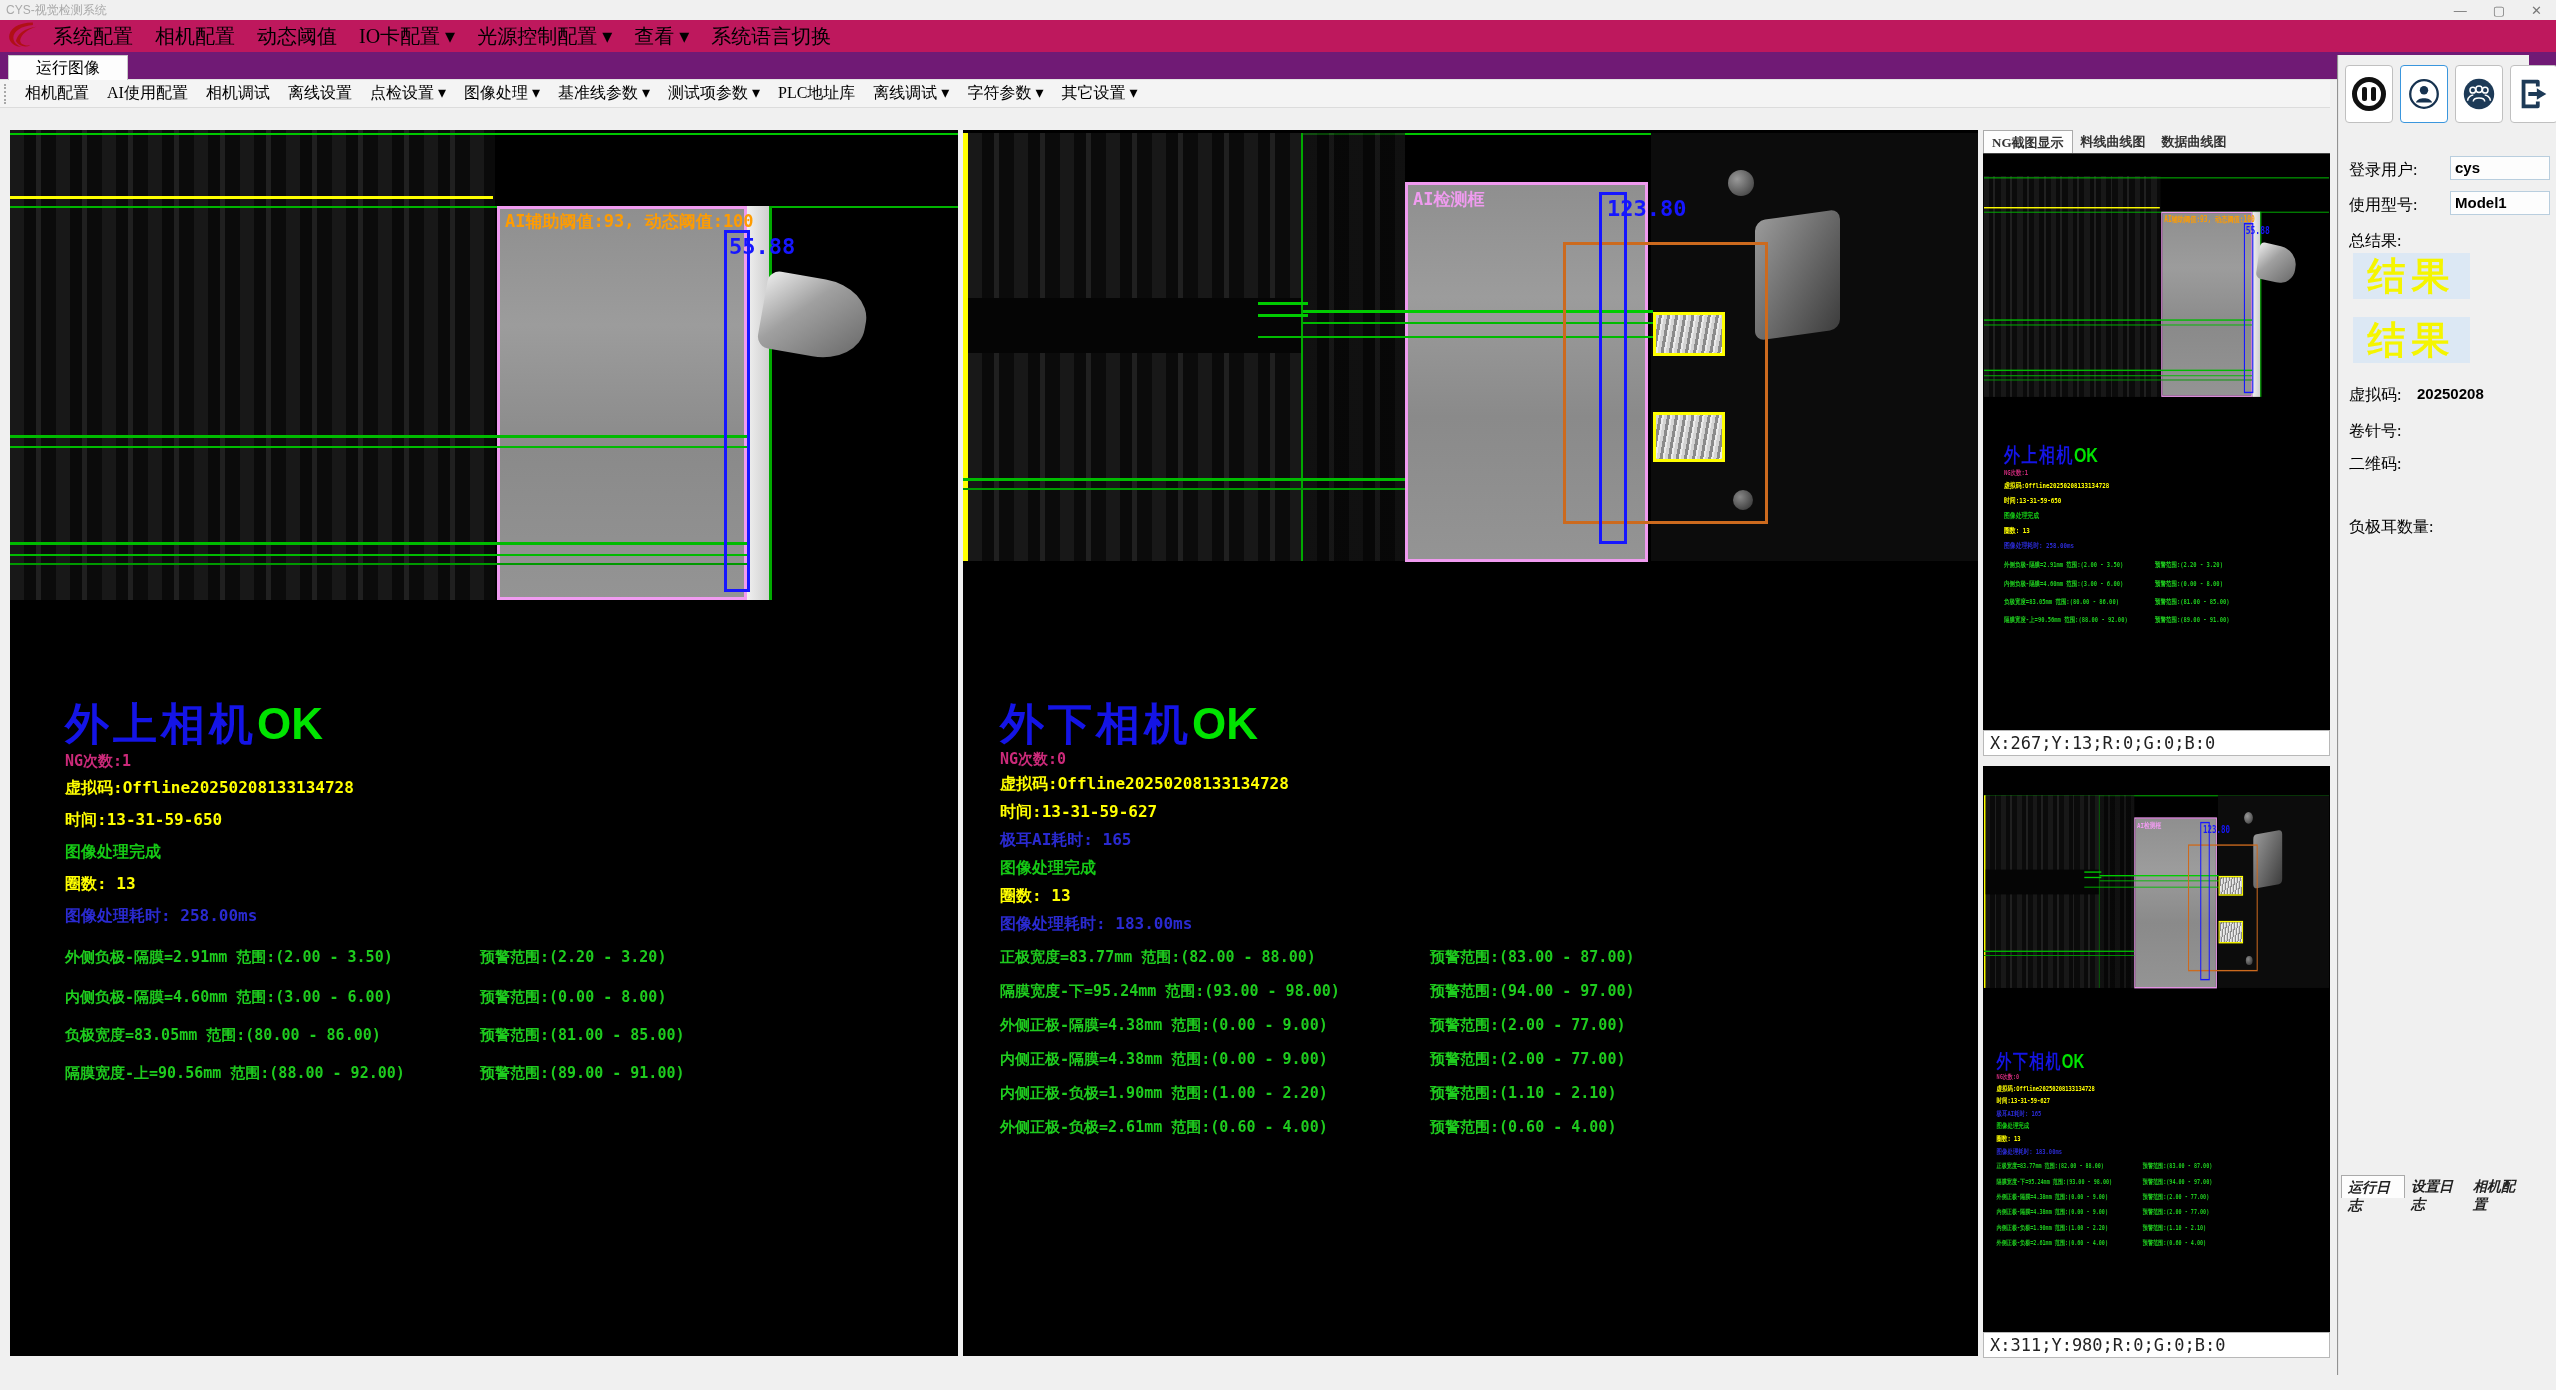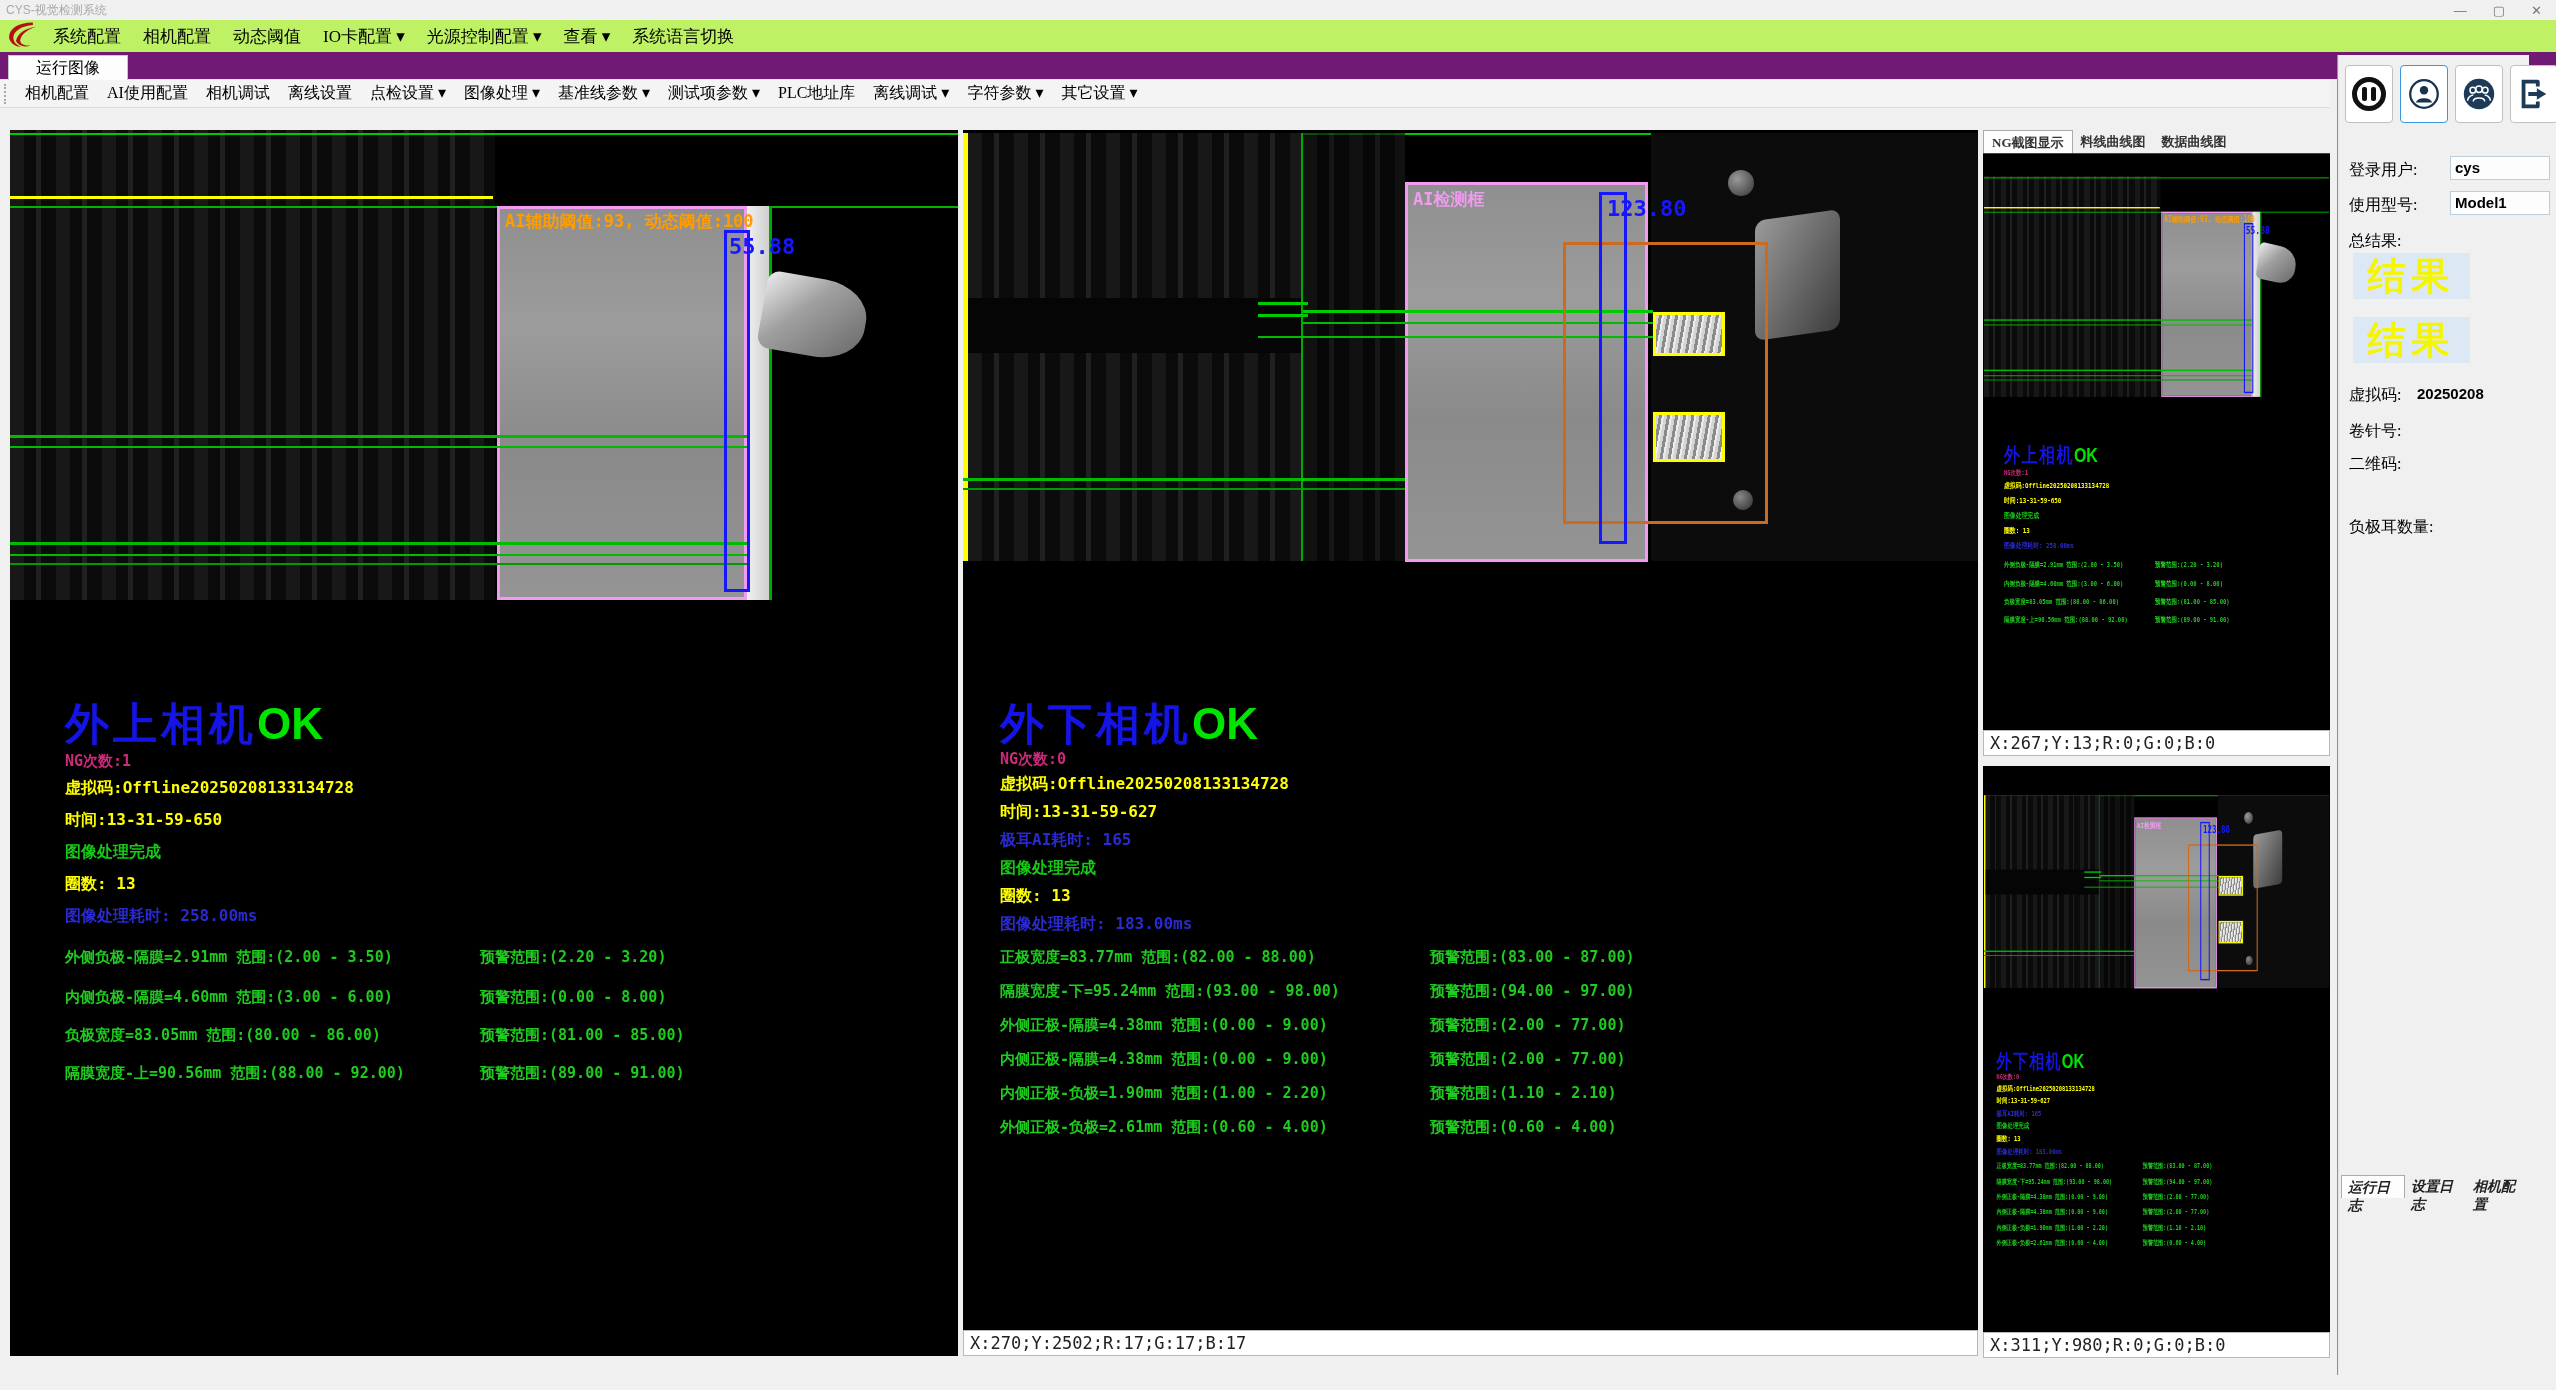--- a/index.html
+++ b/index.html
@@ -7,22 +7,22 @@
   .screen{position:relative;width:2556px;height:1390px;overflow:hidden;background:#f0f0f0;
           font-family:"Liberation Sans",sans-serif;color:#000;}
   .abs{position:absolute;}
 
   
   .titlebar{left:0;top:0;width:2556px;height:20px;background:#f0f0f0;display:flex;align-items:center;}
   .titlebar .t{color:#a9a9a9;font-size:12px;padding-left:6px;}
   .winbtns{margin-left:auto;display:flex;gap:26px;padding-right:14px;color:#777;font-size:13px;}
   .winbtns span{cursor:default;}
 
-  .menubar{left:0;top:20px;width:2556px;height:32px;background:#bef264;display:flex;align-items:center;
-           font-family:"Liberation Serif",serif;font-size:17px;}
+  .menubar{left:0;top:20px;width:2556px;height:32px;background:#be185d;display:flex;align-items:center;
+           font-family:"Liberation Serif",serif;font-size:20px;}
   .logo{width:42px;height:32px;display:flex;align-items:center;justify-content:center;}
   .menubar .mi{padding:0 11px;white-space:nowrap;}
 
   .tabrow{left:0;top:52px;width:2556px;height:28px;background:#701a75;border-bottom:1px solid #e3e3e3;}
   .runtab{position:absolute;left:8px;top:3px;width:120px;height:25px;background:#fdfdfd;border:1px solid #c8c8c8;
           border-bottom:none;display:flex;align-items:center;justify-content:center;
           font-family:"Liberation Serif",serif;font-size:16px;}
 
   .toolbar{left:0;top:80px;width:2330px;height:28px;background:#f4f4f4;border-bottom:1px solid #dcdcdc;
            display:flex;align-items:center;font-family:"Liberation Serif",serif;font-size:16px;}
@@ -242,21 +242,20 @@
       <div class="mrow" style="left:37px;top:920px;width:940px;">
         <span>内侧正极-隔膜=4.38mm 范围:(0.00 - 9.00)</span><span class="c2">预警范围:(2.00 - 77.00)</span>
       </div>
       <div class="mrow" style="left:37px;top:954px;width:940px;">
         <span>内侧正极-负极=1.90mm 范围:(1.00 - 2.20)</span><span class="c2">预警范围:(1.10 - 2.10)</span>
       </div>
       <div class="mrow" style="left:37px;top:988px;width:940px;">
         <span>外侧正极-负极=2.61mm 范围:(0.60 - 4.00)</span><span class="c2">预警范围:(0.60 - 4.00)</span>
       </div>
     </div>
-    <div class="coordbar" style="top:1200px;">X:270;Y:2502;R:17;G:17;B:17</div>
   </div>
 
   <div class="abs" style="left:1983px;top:130px;width:347px;height:1228px;">
     <div class="pv-tabs" style="top:0;">
       <span class="pv-tab active">NG截图显示</span>
       <span class="pv-tab">料线曲线图</span>
       <span class="pv-tab">数据曲线图</span>
     </div>
     <div class="pv-body" style="top:24px;height:576px;">
       <div class="mini-clone" style="left:1px;top:22px;transform:scale(0.364,0.47);">

